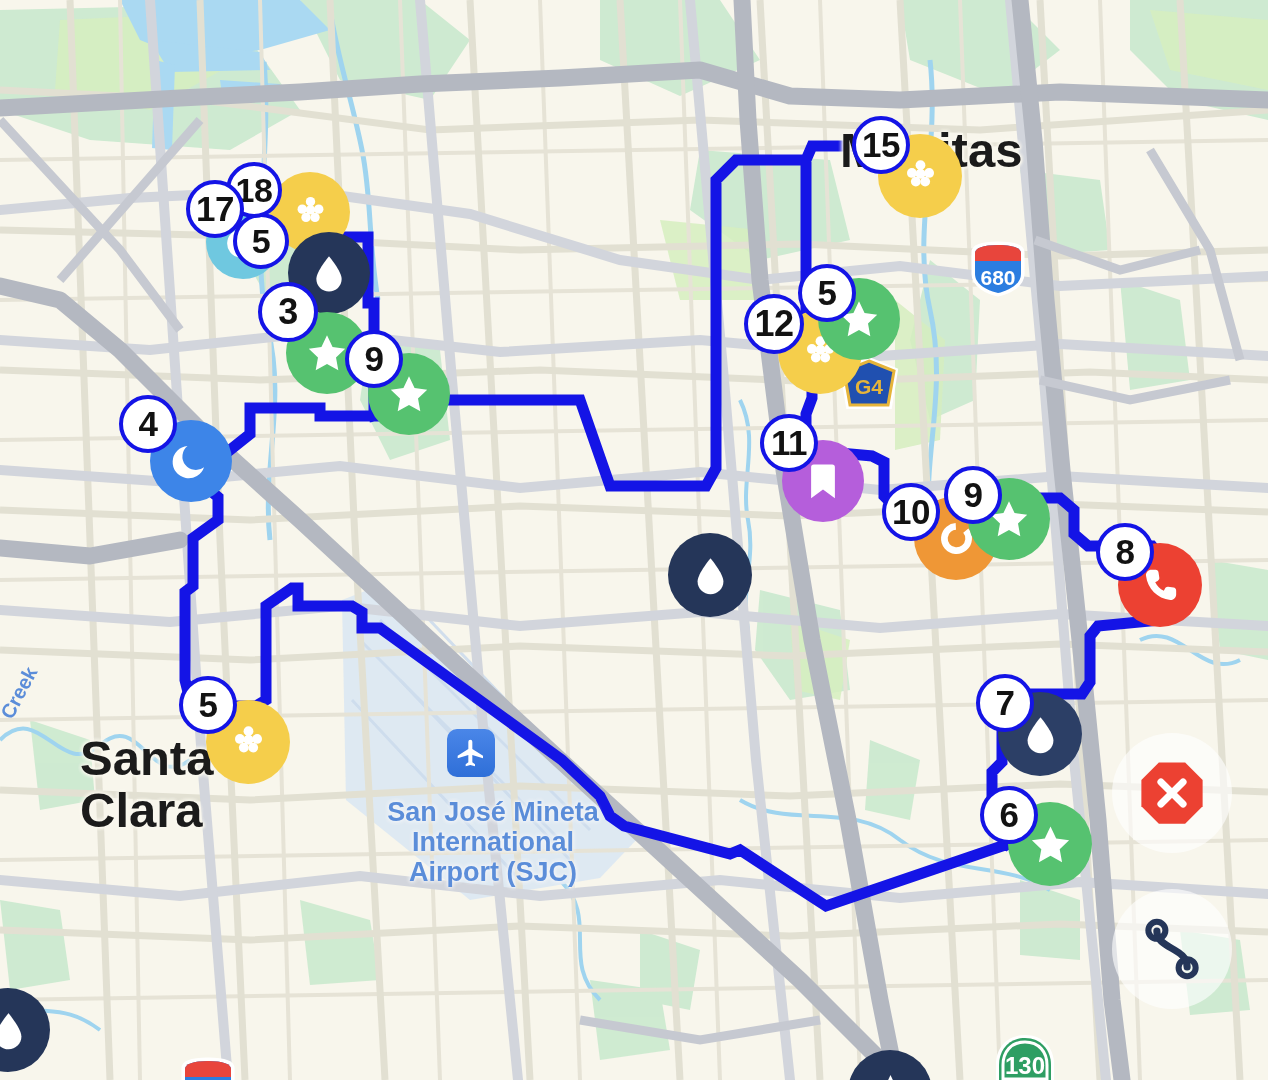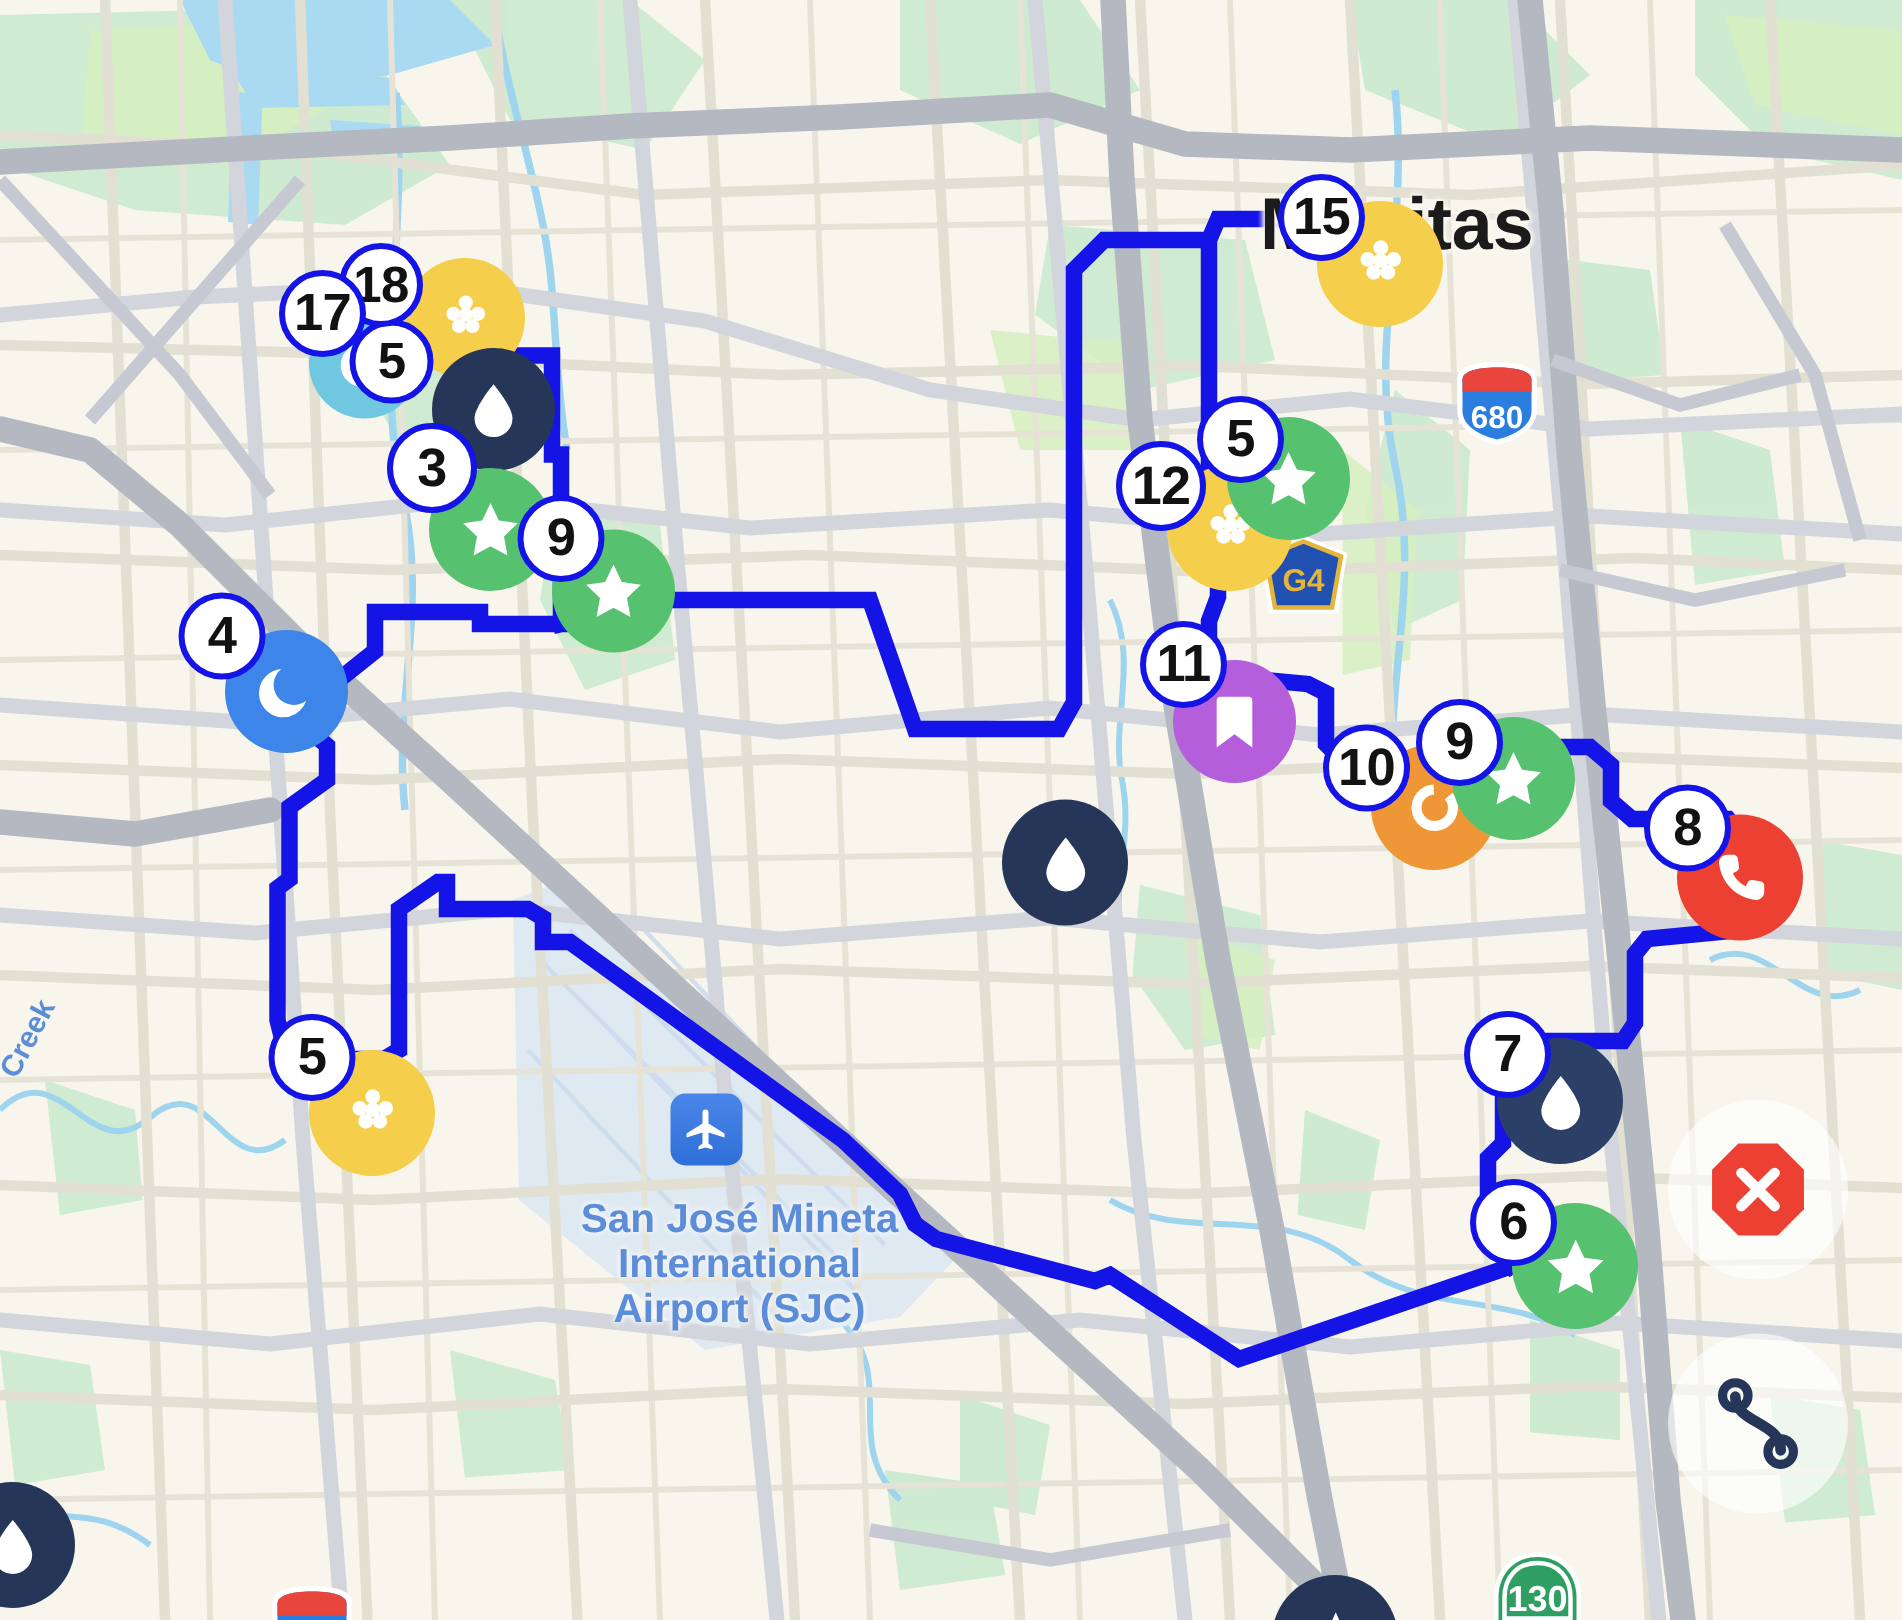--- a/index.html
+++ b/index.html
@@ -197,20 +197,22 @@
         <path d="M 207 200 L 254 200 L 254 193 L 334 193 L 334 237 L 368 237 L 368 303 L 374 303 L 374 416 L 320 416 L 320 408 L 250 408 L 250 434 L 205 470 L 205 486 L 218 497 L 218 520 L 193 538 L 193 586 L 185 592 L 185 680 L 190 700 L 200 706 L 256 706 L 266 700 L 266 606 L 292 588 L 298 588 L 298 606 L 352 606 L 362 612 L 362 628 L 380 628 L 562 760 L 600 796 L 610 816 L 624 826 L 730 854 L 740 850 L 826 906 L 1008 844 M 374 416 L 444 400 L 580 400 L 610 486 L 706 486 L 716 468 L 716 180 L 736 160 L 806 160 L 812 146 L 862 146 M 806 160 L 806 310 L 812 326 L 812 398 L 806 414 L 806 450 L 872 456 L 884 462 L 884 496 L 894 506 L 1008 506 L 1018 498 L 1060 498 L 1074 510 L 1074 534 L 1088 546 L 1152 546 L 1160 556 L 1160 620 L 1098 626 L 1090 636 L 1090 682 L 1082 694 L 1012 694 L 1002 704 L 1002 762 L 992 772 L 992 818 L 1008 844" fill="none"></path>
       </g>
   </svg>
 
   <div class="airport-icon" style="left:447px;top:729px;">
     <svg width="32" height="32" viewBox="0 0 24 24" fill="#ffffff">
       <path d="M21 16v-2l-8-5V3.5A1.5 1.5 0 0 0 11.5 2 1.5 1.5 0 0 0 10 3.5V9l-8 5v2l8-2.5V19l-2 1.5V22l3.5-1 3.5 1v-1.5L13 19v-5.5z"></path>
     </svg>
   </div>
 
+  <div class="lbl city-label" style="left:80px;top:732px;">Santa
+Clara</div>
 
   <div class="lbl city-label" style="left:840px;top:124px;">Milpitas</div>
 
   <div class="lbl airport-label" style="left:348px;top:785px;width:290px;margin-top:12px;">San José Mineta
 International
 Airport (SJC)</div>
 
   <div class="lbl creek-label" style="left:-4px;top:712px;transform:rotate(-62deg);transform-origin:left top;">Creek</div>
 
   <div class="shield-i" style="left:968px;top:240px;">

